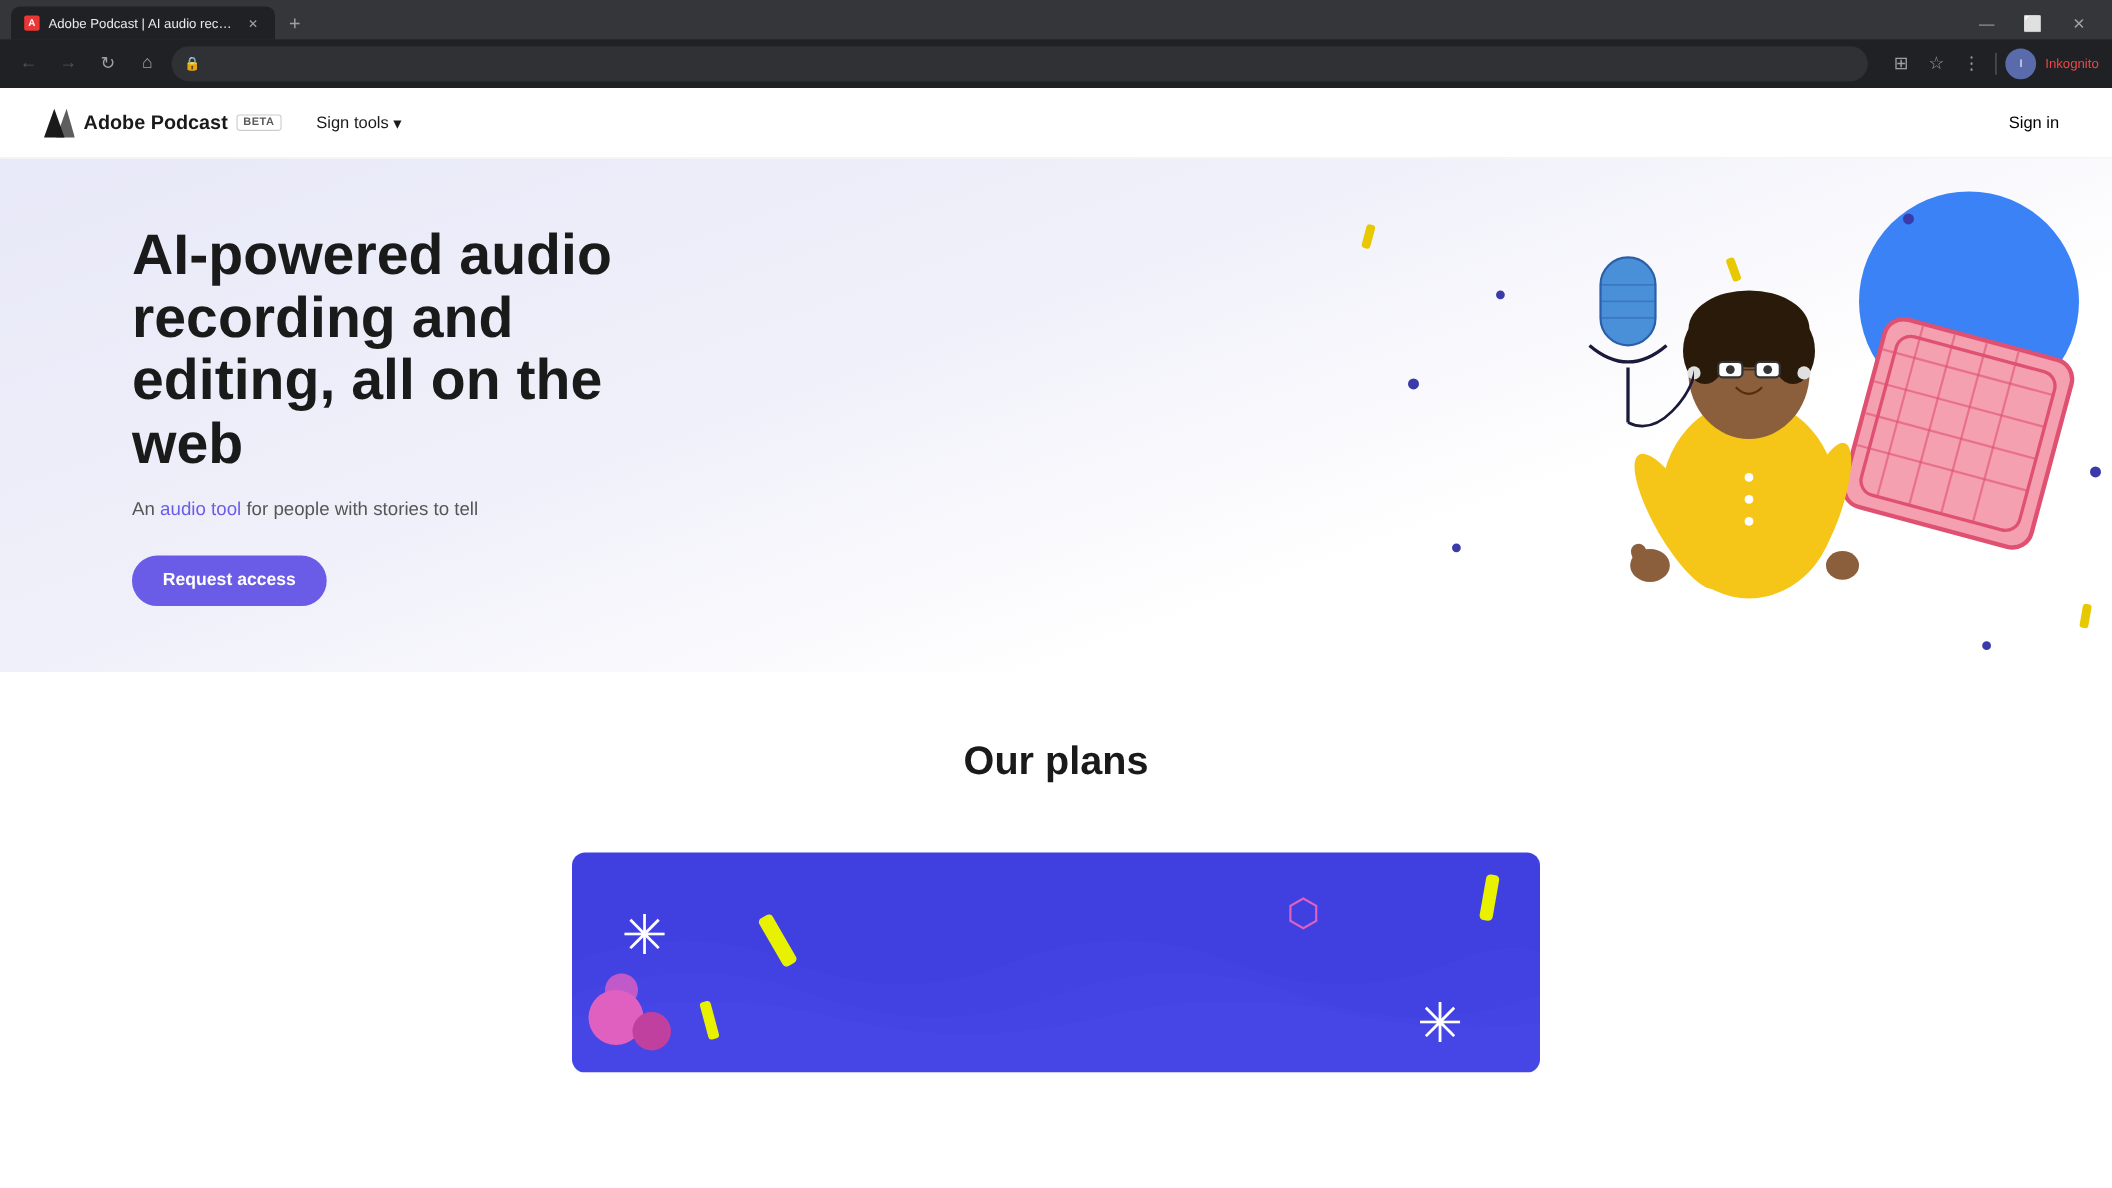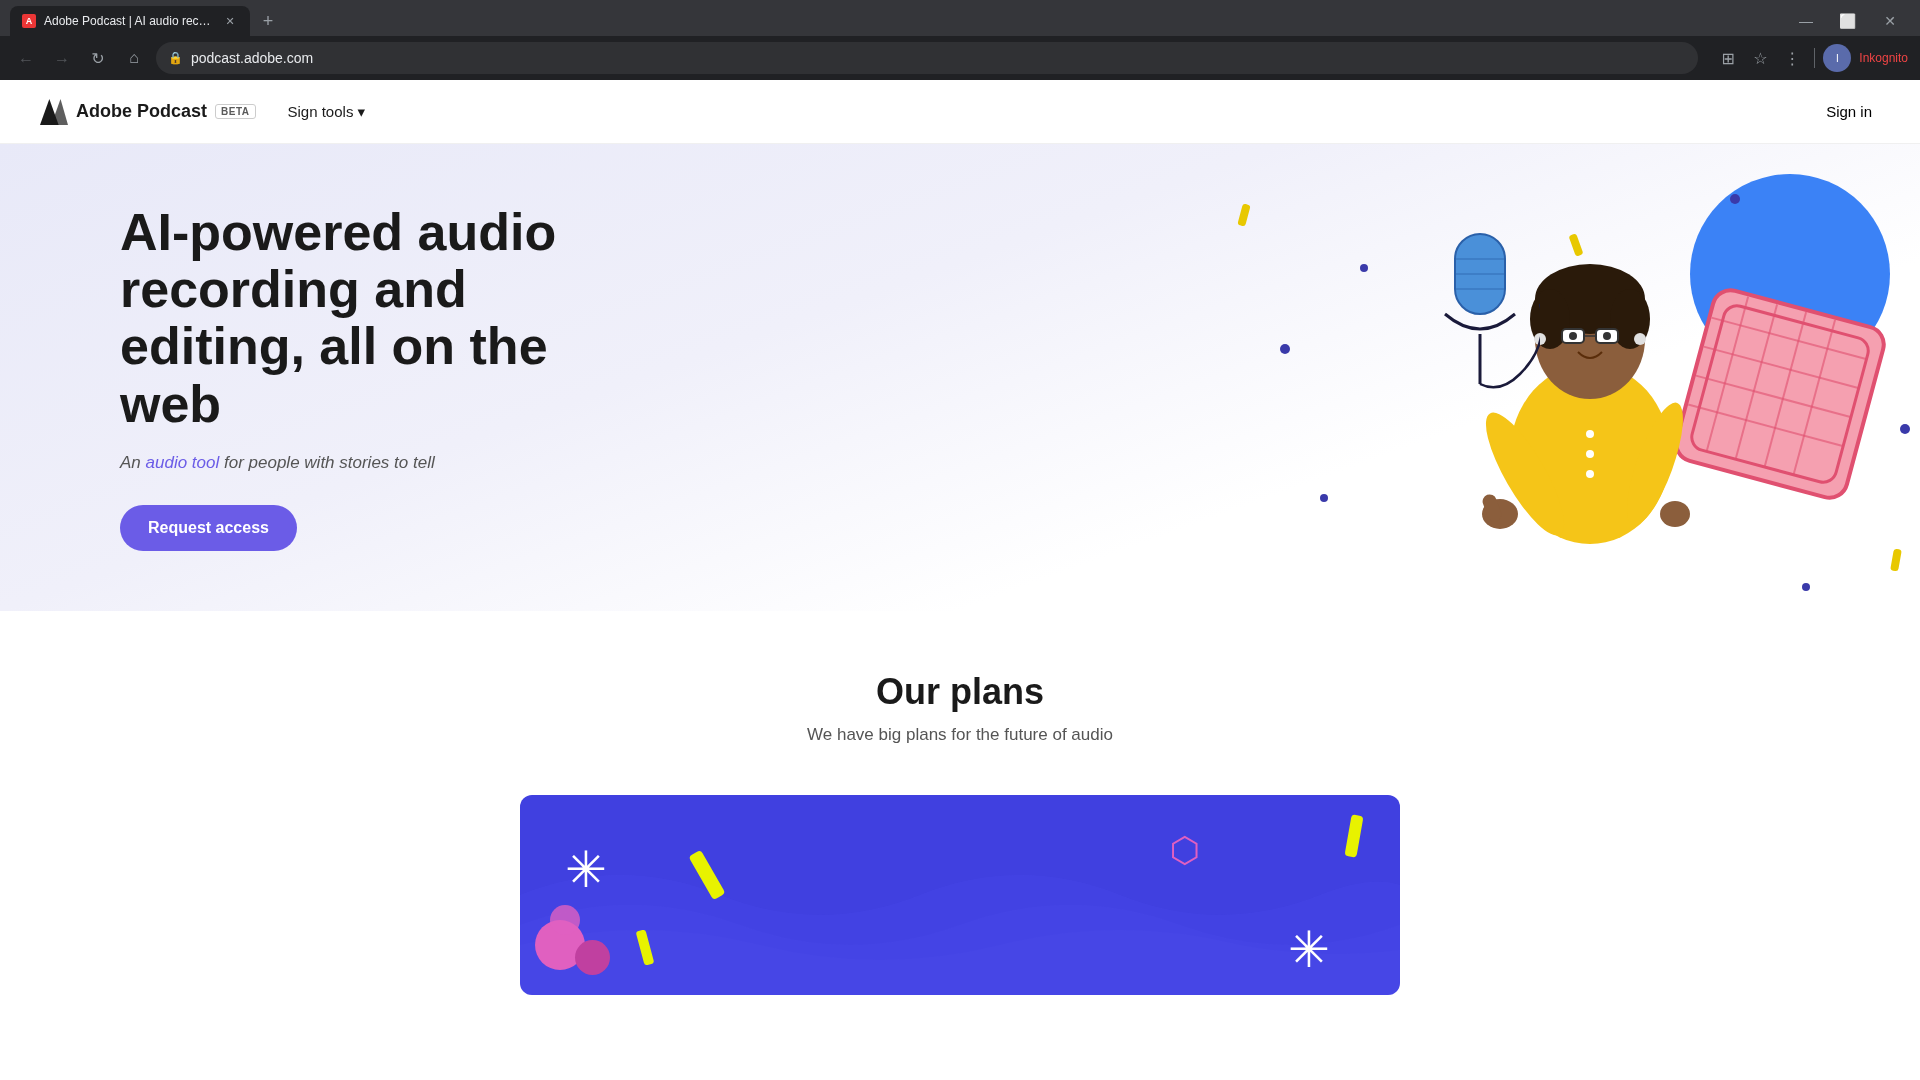--- a/index.html
+++ b/index.html
@@ -227,21 +227,20 @@
       font-size: 52px;
       font-weight: 800;
       color: #1a1a1a;
       line-height: 1.1;
       margin-bottom: 20px;
     }
     .hero-subtitle {
       font-size: 17px;
       color: #555;
       margin-bottom: 32px;
-      font-style: italic;
     }
     .hero-subtitle .highlight { color: #6b5ce7; }
     .request-access-btn {
       background: #6b5ce7;
       color: #fff;
       border: none;
       border-radius: 24px;
       padding: 14px 28px;
       font-size: 16px;
       font-weight: 600;
@@ -372,21 +371,20 @@
     </div>
   </div>
 
   <div class="address-bar-row">
     <div class="nav-btn disabled">←</div>
     <div class="nav-btn disabled">→</div>
     <div class="nav-btn">↻</div>
     <div class="nav-btn">⌂</div>
     <div class="address-bar">
       <span class="lock-icon">🔒</span>
-      <span class="address-text">podcast.adobe.com</span>
     </div>
     <div class="browser-actions">
       <div class="browser-action-btn">⊞</div>
       <div class="browser-action-btn">☆</div>
       <div class="browser-action-btn">⋮</div>
       <div style="width:1px;height:20px;background:#5f6368;margin:0 4px;"></div>
       <div class="profile-btn" style="background:#5a6bab;">
         <span style="font-size:10px;color:#fff;">I</span>
       </div>
       <span class="profile-label" style="font-size:12px;color:#ef4444;margin-left:4px;">Inkognito</span>
@@ -502,21 +500,20 @@
     <div style="position:absolute;top:350px;left:100px;width:8px;height:8px;background:#3a3aaa;border-radius:50%;"></div>
     <div style="position:absolute;top:280px;right:10px;width:10px;height:10px;background:#3a3aaa;border-radius:50%;"></div>
     <div style="position:absolute;bottom:20px;right:110px;width:8px;height:8px;background:#3a3aaa;border-radius:50%;"></div>
     <div style="position:absolute;top:120px;left:140px;width:8px;height:8px;background:#3a3aaa;border-radius:50%;"></div>
     <div style="position:absolute;top:50px;right:180px;width:10px;height:10px;background:#3a3aaa;border-radius:50%;"></div>
   </div>
 </section>
 
 <section class="vision-section">
   <h2 class="vision-title">Our plans</h2>
-  <p class="vision-subtitle">We have big plans for the future of audio</p>
 </section>
 
 <div style="display:flex;justify-content:center;padding:0 40px;">
   <div class="vision-banner">
 
     <svg class="banner-wave" viewBox="0 0 880 200" preserveAspectRatio="none">
       <path d="M0,100 Q100,60 200,100 Q300,140 400,100 Q500,60 600,100 Q700,140 800,100 Q850,80 880,90 L880,200 L0,200 Z" fill="#5a5aff" opacity="0.4"></path>
       <path d="M0,130 Q110,90 220,130 Q330,170 440,130 Q550,90 660,130 Q770,170 880,130 L880,200 L0,200 Z" fill="#6060ff" opacity="0.3"></path>
       <path d="M0,150 Q120,120 240,150 Q360,180 480,150 Q600,120 720,150 Q800,165 880,155 L880,200 L0,200 Z" fill="#7070ff" opacity="0.2"></path>
     </svg>

